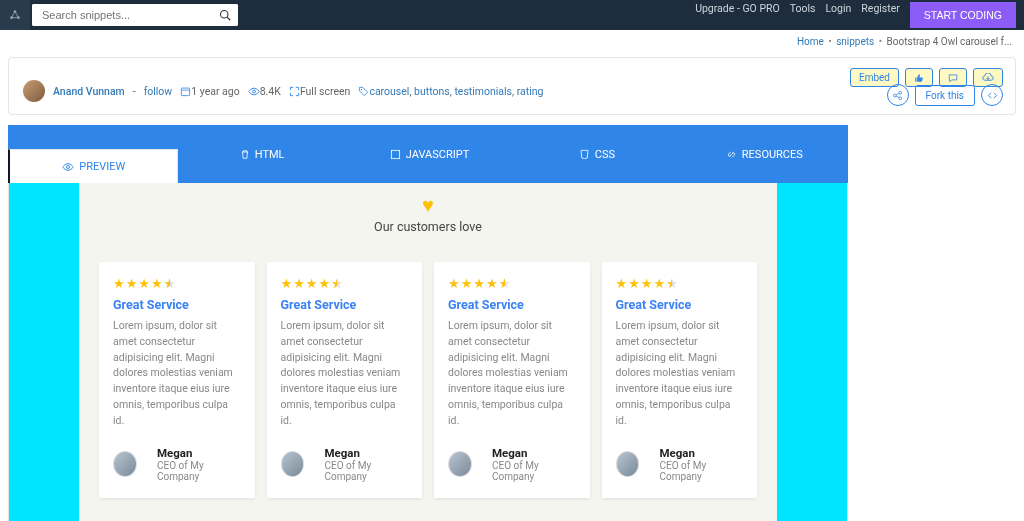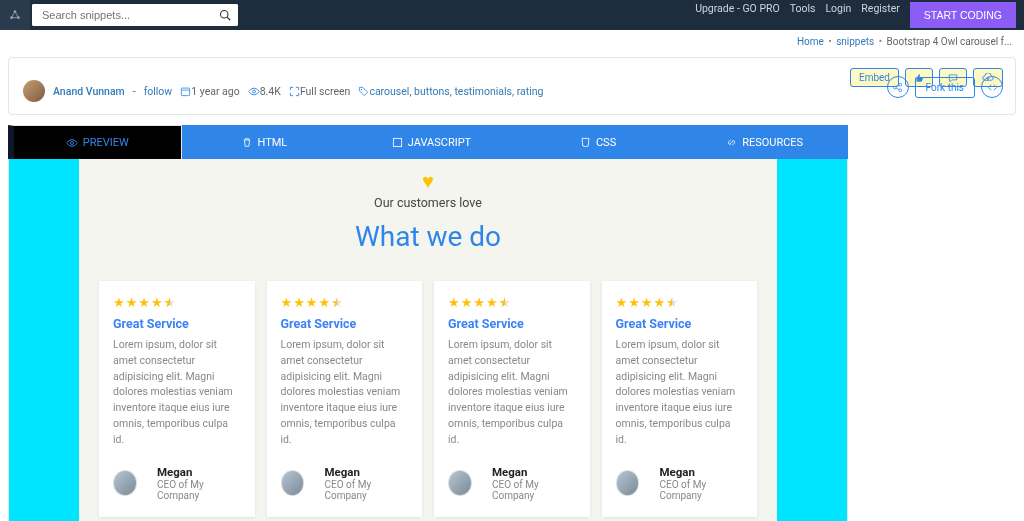--- a/index.html
+++ b/index.html
@@ -26,30 +26,30 @@
 .meta-row { display: flex; align-items: center; gap: 8px; margin-top: 10px; font-size: 10.5px; color: #666; }
 .avatar-sm { width: 22px; height: 22px; border-radius: 50%; background: linear-gradient(135deg,#c9a074,#7d5a3f); }
 .author { color: #337ab7; font-weight: 500; }
 .follow { color: #337ab7; cursor: pointer; }
 .meta-item { display: inline-flex; align-items: center; }
 .meta-icon { color: #3085e8; font-size: 11px; }
 .tags a { color: #337ab7; text-decoration: none; }
 .top-actions { position: absolute; top: 10px; right: 12px; display: flex; gap: 6px; }
 .pill { border: 1px solid #3085e8; color: #3085e8; background: #fef9c3; border-radius: 3px; font-size: 10px; padding: 3px 8px; cursor: pointer; display: inline-flex; align-items: center; gap: 3px; }
 .pill-round { width: 22px; height: 22px; border-radius: 50%; border: 1px solid #3085e8; color: #3085e8; display: inline-flex; align-items: center; justify-content: center; font-size: 11px; cursor: pointer; }
-.bottom-actions { position: absolute; bottom: 16px; right: 12px; display: flex; gap: 6px; align-items: center; }
+.bottom-actions { position: absolute; bottom: 8px; right: 12px; display: flex; gap: 6px; align-items: center; }
 .fork-btn { border: 1px solid #3085e8; color: #3085e8; border-radius: 3px; font-size: 10px; padding: 4px 10px; cursor: pointer; }
 
 
 .container { margin: 0 8px; display: flex; gap: 8px; }
 .left-col { flex: 1; min-width: 0; }
 .right-col { width: 160px; }
 .tabbar { display: flex; background: #3085e8; }
 .tab { flex: 1; text-align: center; padding: 10px 0; color: #fff; font-size: 11px; display: flex; align-items: center; justify-content: center; gap: 5px; cursor: pointer; }
-.tab.active { background: #000000; color: #3085e8; border-top: 1px solid #e5e5e5; border-left: 6px solid #0f172a; border-right: 1px solid #e5e5e5; }
+.tab.active { background: #ffffff; color: #3085e8; border-top: 1px solid #e5e5e5; border-left: 2px solid #0f172a; border-right: 1px solid #e5e5e5; margin-top: 24px; }
 
 .preview-area { background: #00e5ff; padding: 0; border: 1px solid #e5e5e5; border-top: none; }
 .preview-inner { background: #f5f5f0; margin: 0 70px; padding: 10px 20px 30px 20px; }
 .hero-heart { text-align: center; color: #ffc107; font-size: 20px; }
 .hero-sub { text-align: center; color: #444; font-size: 12.5px; margin-top: 2px; }
 .hero-title { text-align: center; color: #3085e8; font-size: 28px; font-weight: 400; margin-top: 10px; }
 
 .cards { display: flex; gap: 12px; margin-top: 28px; }
 .card { background: #fff; flex: 1; padding: 14px 14px 16px 14px; box-shadow: 0 1px 3px rgba(0,0,0,0.08); }
 .stars { color: #ffc107; font-size: 13px; letter-spacing: 1px; }
@@ -218,21 +218,20 @@
             <path d="M6 10l4-4M7 4l-3 3a2 2 0 003 3M9 12l3-3a2 2 0 00-3-3" fill="none" stroke="#fff" stroke-width="1.2"></path>
           </svg>
         <span>RESOURCES</span>
       </div>
     </div>
 
     <div class="preview-area">
       <div class="preview-inner">
         <div class="hero-heart">♥</div>
         <div class="hero-sub">Our customers love</div>
-        <div class="hero-title">What we do</div>
 
         <div class="cards" id="cards">
             <div class="card">
               <div class="stars">★★★★<span class="half">★</span></div>
               <div class="card-title">Great Service</div>
               <div class="card-body">Lorem ipsum, dolor sit amet consectetur adipisicing elit. Magni dolores molestias veniam inventore itaque eius iure omnis, temporibus culpa id.</div>
               <div class="card-footer">
                 <div class="avatar-md"></div>
                 <div>
                   <div class="person-name">Megan</div>

